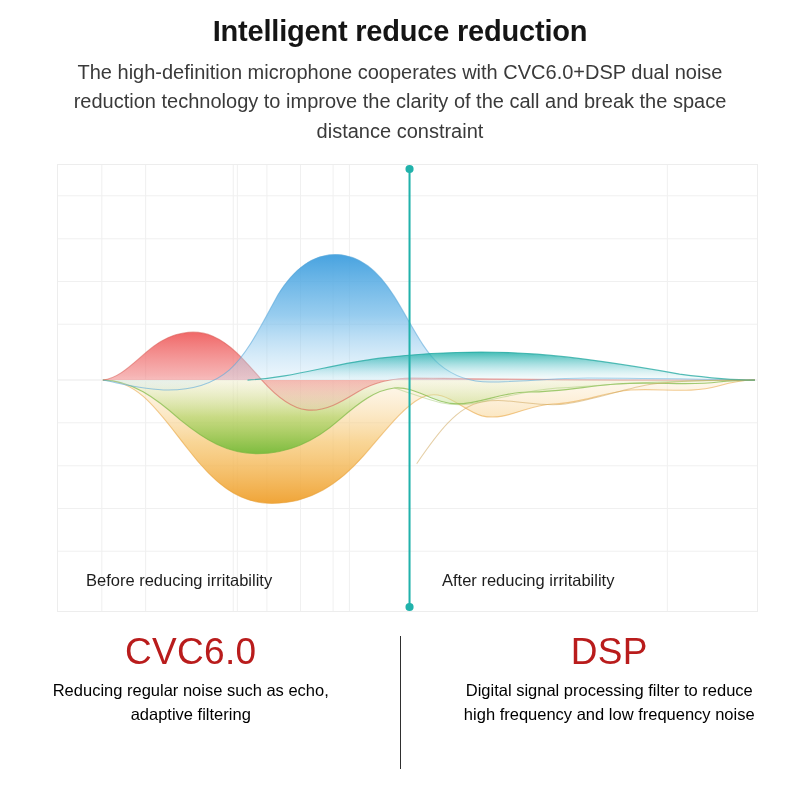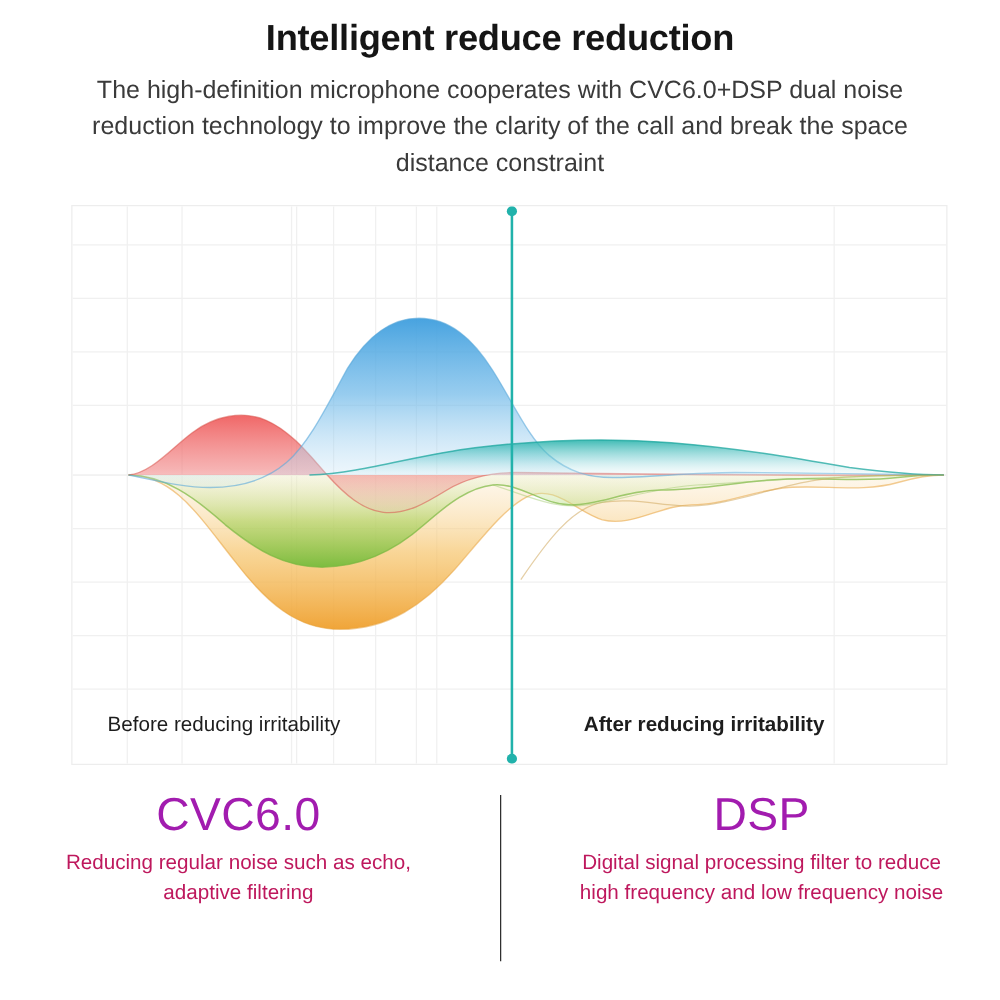--- a/index.html
+++ b/index.html
@@ -56,21 +56,21 @@
     height: 100%;
     display: block;
   }
   .axis-label {
     position: absolute;
     font-size: 16.5px;
     color: #1d1d1d;
     white-space: nowrap;
   }
   .axis-label.before { left: 28px;  top: 406px; }
-  .axis-label.after  { left: 409px; top: 406px; font-weight: bold; }
+  .axis-label.after  { left: 384px; top: 406px; }
 
   
   .footer {
     position: absolute;
     left: 0;
     top: 628px;
     width: 800px;
     height: 165px;
     display: flex;
     align-items: flex-start;
@@ -85,28 +85,28 @@
   .footer-divider {
     width: 1px;
     align-self: stretch;
     background: #2f2f2f;
     margin: 8px 0 24px 0;
     flex: 0 0 1px;
   }
   .footer-heading {
     font-size: 37px;
     font-weight: 400;
-    color: #a21caf;
+    color: #b91c1c;
     line-height: 1.06;
     margin: 0 0 8px 0;
     letter-spacing: 0.3px;
   }
   .footer-text {
     font-size: 16.5px;
-    color: #be185d;
+    color: #000000;
     line-height: 1.42;
     margin: 0 auto;
     max-width: 310px;
   }
 </style>
 </head>
 <body>
 
 <div class="header">
   <h1 class="page-title">Intelligent reduce reduction</h1>

